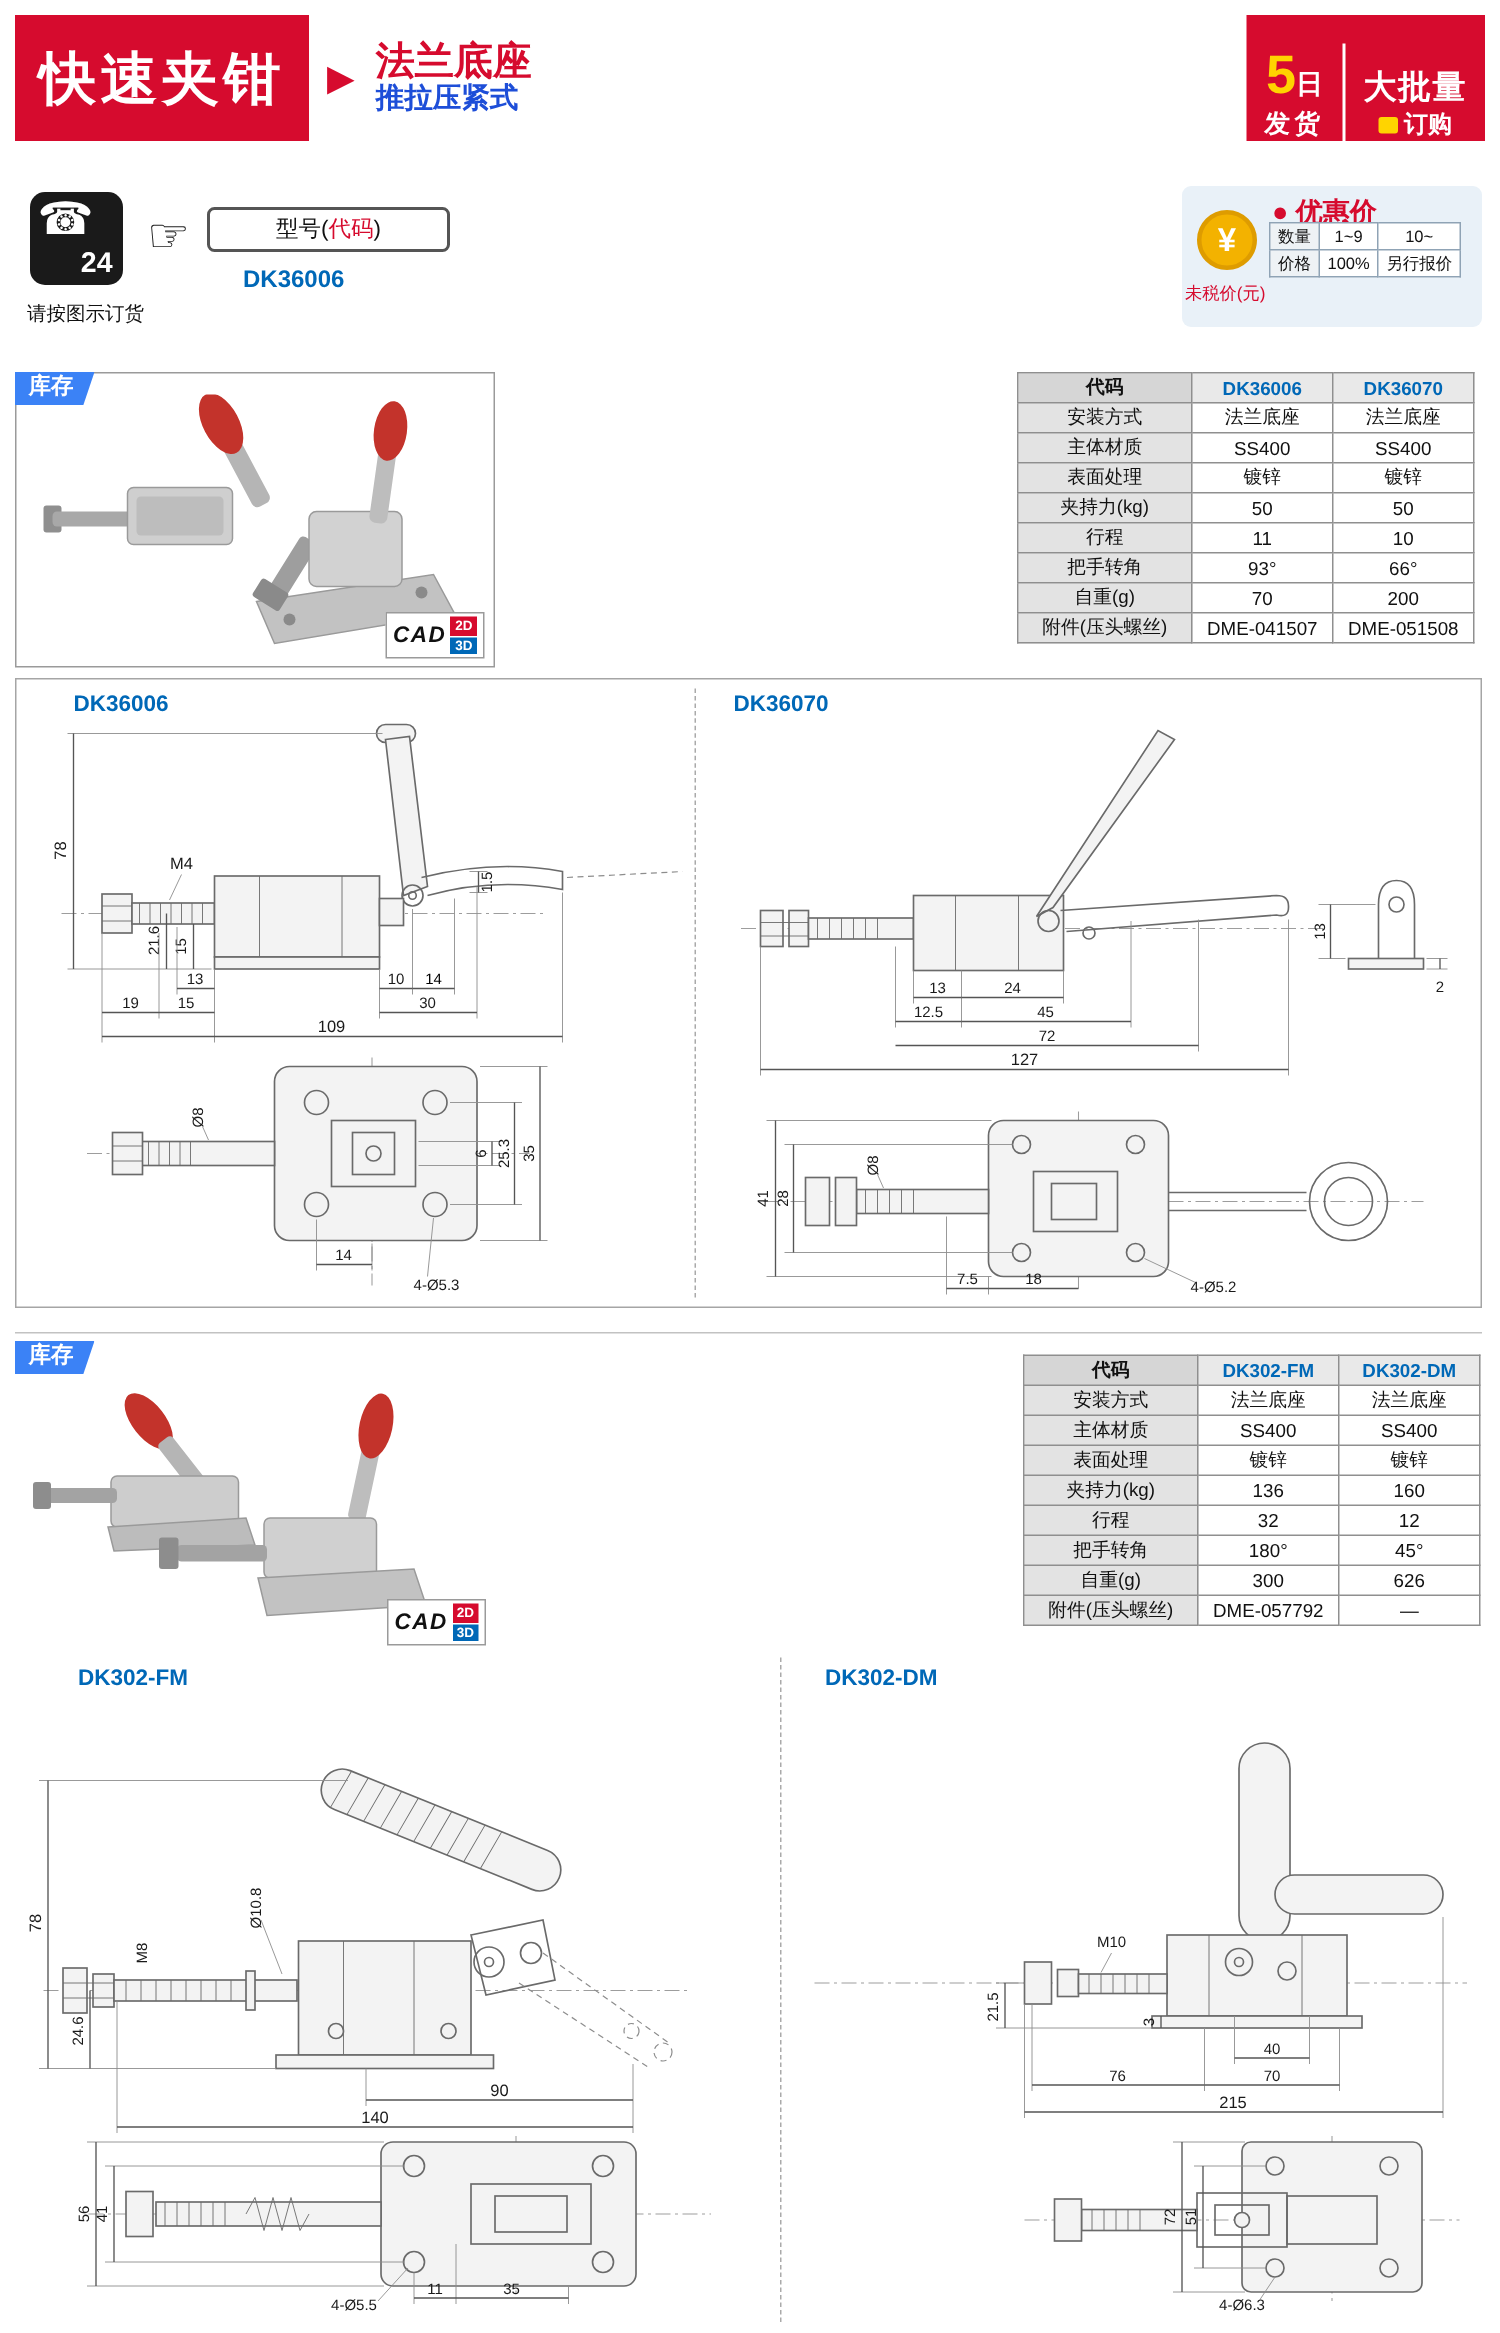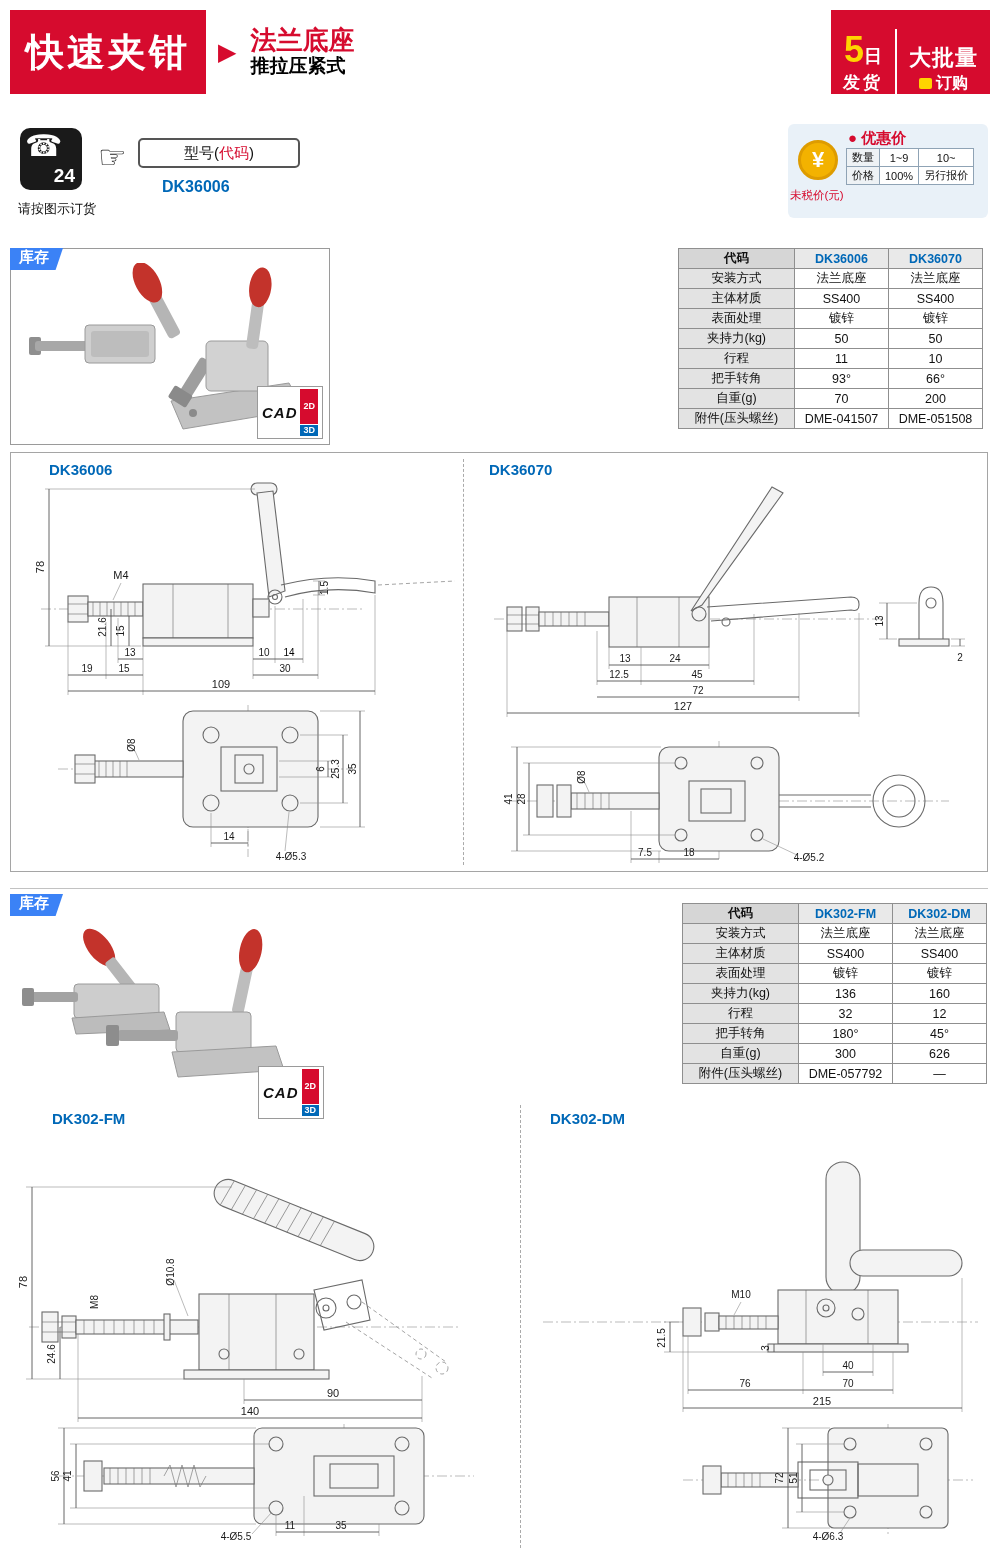--- a/index.html
+++ b/index.html
@@ -6,21 +6,21 @@
 body{margin:0;background:#fff;font-family:"Liberation Sans",sans-serif;color:#111}
 .page{position:relative;width:1000px;height:1555px;margin:0 auto;background:#fff;overflow:hidden}
 
 
 .topbar{position:absolute;left:10px;top:10px;width:980px;height:84px;background:#d60b2e;display:flex;align-items:stretch}
 .topbar-left{display:flex;align-items:center;padding:0 16px}
 .topbar-title{color:#fff;font-size:38px;font-weight:bold;letter-spacing:3px}
 .topbar-mid{flex:1;background:#fff;display:flex;align-items:center;gap:14px;padding-left:12px}
 .topbar-arrow{color:#d60b2e;font-size:24px}
 .sub1{color:#d60b2e;font-size:26px;font-weight:bold;line-height:1.1}
-.sub2{color:#000000;font-size:19px;font-weight:bold;line-height:1.2}
+.sub2{color:#1d4ed8;font-size:19px;font-weight:bold;line-height:1.2}
 .topbar-right{display:flex;align-items:flex-end;padding:0 12px;gap:12px}
 .badge5{text-align:center;color:#fff;border-right:2px solid #fff;padding-right:12px}
 .b5num{color:#ffd400;font-size:36px;font-weight:bold}
 .b5day{font-size:18px;font-weight:bold}
 .b5bot{font-size:17px;font-weight:bold;letter-spacing:3px}
 .badgeBulk{color:#fff;text-align:center}
 .bbtop{font-size:22px;font-weight:bold;letter-spacing:1px}
 .bbbot{font-size:16px;font-weight:bold;display:flex;align-items:center;justify-content:center;gap:4px}
 .order-icon{width:13px;height:11px;background:#ffd400;border-radius:2px;display:inline-block}
 
@@ -29,32 +29,32 @@
 .phone-icon{position:absolute;left:10px;top:12px;width:62px;height:62px;background:#1a1a1a;border-radius:10px;color:#fff}
 .phone-glyph{position:absolute;left:5px;top:0;font-size:30px}
 .phone-24{position:absolute;right:7px;bottom:3px;font-size:19px;font-weight:bold}
 .order-note{position:absolute;left:0;top:84px;width:94px;text-align:center;font-size:13px}
 .hand-icon{position:absolute;left:88px;top:22px;font-size:32px;color:#222}
 .model-box{position:absolute;left:128px;top:22px;width:162px;height:30px;border:2px solid #555;border-radius:5px;text-align:center;line-height:26px;font-size:15px;background:#fff}
 .model-box .red{color:#d60b2e}
 .model-code{position:absolute;left:152px;top:62px;font-size:16px;font-weight:bold;color:#0068b7}
 .price-panel{position:absolute;left:778px;top:8px;width:200px;height:94px;background:#e9f1f8;border-radius:6px}
 .coin{position:absolute;left:10px;top:16px;width:40px;height:40px;border-radius:50%;background:#f3b200;border:3px solid #de9c00;color:#fff;font-weight:bold;font-size:22px;display:flex;align-items:center;justify-content:center}
-.price-title{position:absolute;left:60px;top:5px;font-size:15px;font-weight:bold;color:#d60b2e}
+.price-title{position:absolute;left:60px;top:5px;font-size:18px;font-weight:bold;color:#d60b2e}
 .price-table{position:absolute;left:58px;top:24px;border-collapse:collapse;font-size:11px;background:#fff}
 .price-table td{border:1px solid #8fa3b5;padding:1px 5px;text-align:center;white-space:nowrap}
 .price-table .plbl{background:#eef2f5}
 .price-note{position:absolute;left:2px;top:64px;width:80px;text-align:left;font-size:11.5px;color:#d60b2e}
 
 
 .stock-badge{position:absolute;background:#3b82f6;color:#fff;font-weight:bold;font-size:15px;padding:0 14px 3px 9px;clip-path:polygon(0 0,100% 0,86% 100%,0 100%);z-index:3}
 .cad-badge{position:absolute;display:inline-flex;align-items:center;gap:3px;background:#fff;border:1px solid #9a9a9a;padding:2px 4px;z-index:3}
 .cad-text{font-weight:bold;font-style:italic;font-size:15px;color:#111;letter-spacing:1px}
 .cad-col{display:flex;flex-direction:column;gap:1px}
-.cad-2d{background:#d60b2e;color:#fff;font-size:9px;font-weight:bold;padding:12px 3px;line-height:11px}
+.cad-2d{background:#d60b2e;color:#fff;font-size:9px;font-weight:bold;padding:1px 3px;line-height:11px}
 .cad-3d{background:#0068b7;color:#fff;font-size:9px;font-weight:bold;padding:0 3px;line-height:11px}
 
 
 .photo-box1{position:absolute;left:10px;top:248px;width:320px;height:197px;border:1px solid #9a9a9a;background:#fff}
 .photo-area2{position:absolute;left:14px;top:912px;width:300px;height:175px}
 
 
 .spec-table{position:absolute;border-collapse:collapse;font-size:12.5px;background:#fff}
 .spec-table td{border:1px solid #8f8f8f;text-align:center;padding:1px 4px;height:19px;white-space:nowrap}
 .spec-table td.lbl{background:#e3e3e3;width:116px}

